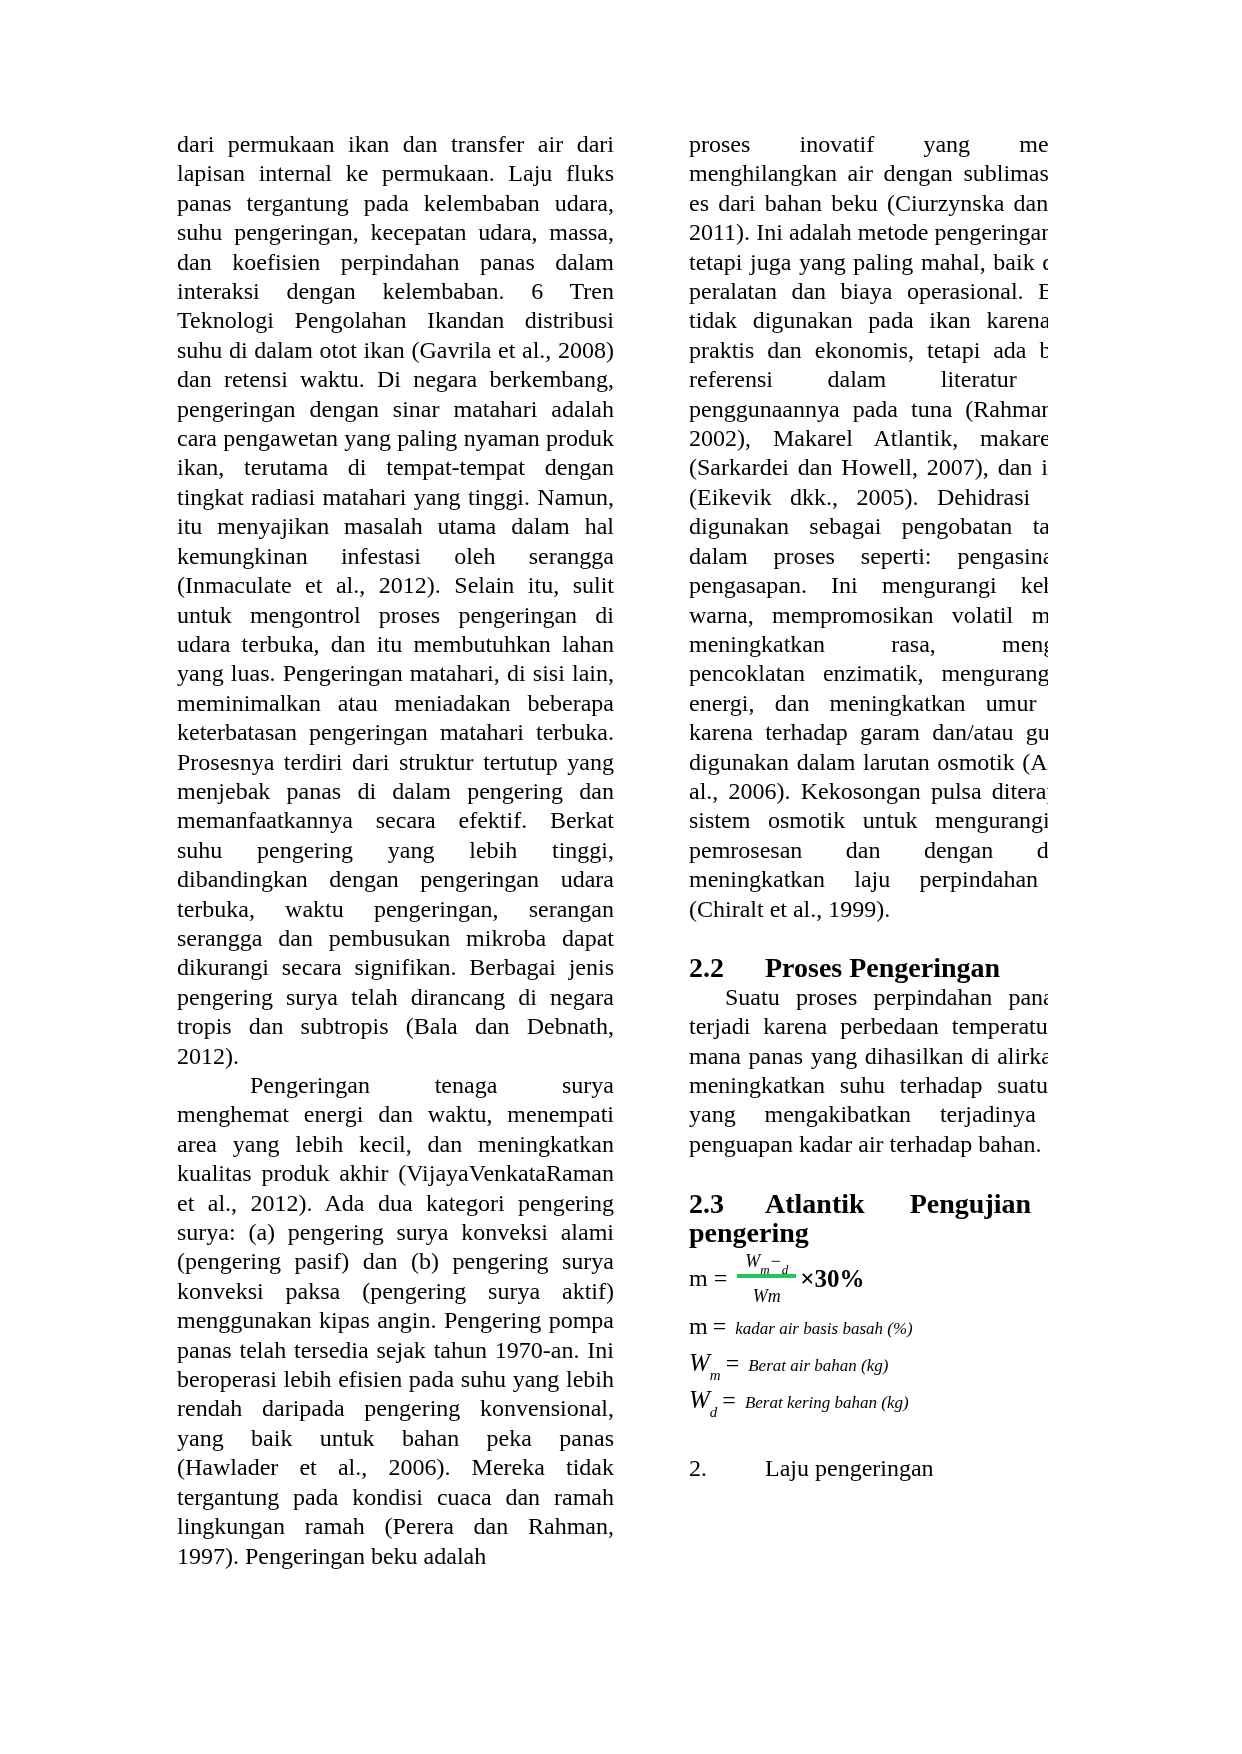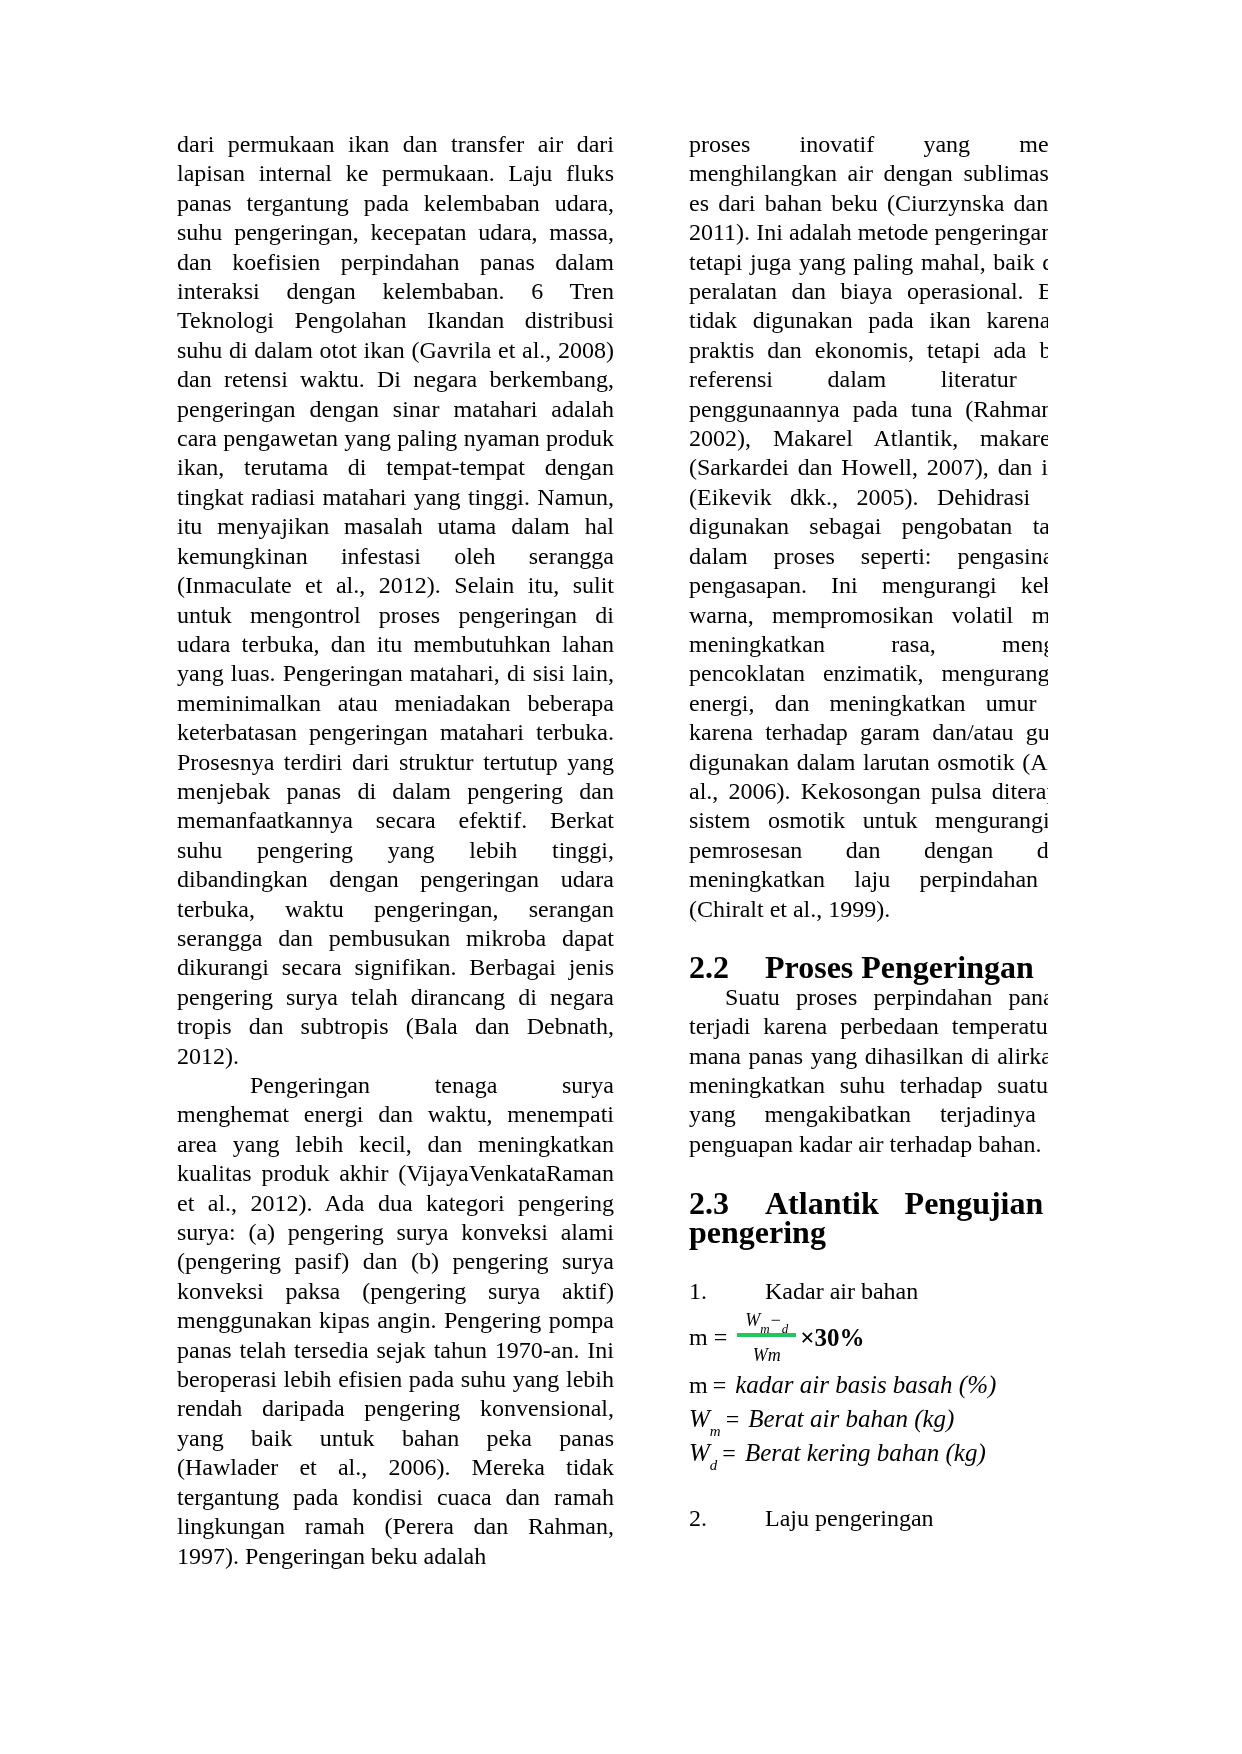--- a/index.html
+++ b/index.html
@@ -27,21 +27,21 @@
     hyphens: none;
     -webkit-hyphens: none;
   }
   .col-left  { left: 177px; }
   .col-right { left: 689px; }
   p { margin: 0; }
   .indent-lg { text-indent: 73px; }
   .indent-sm { text-indent: 36px; }
   .heading {
     font-weight: bold;
-    font-size: 32px;
+    font-size: 28px;
     line-height: 29.4px;
     margin: 29.4px 0 0 0;
     text-align: justify;
   }
   .h-num, .li-num {
     display: inline-block;
     width: 76px;
     text-indent: 0;
   }
   .list-item {
@@ -97,21 +97,21 @@
   }
   .def-line .sym { font-style: italic; font-size: 25px; }
   .def-line.def-m .sym { font-style: normal; font-size: 24px; }
   .def-line sub.dsub {
     font-style: italic;
     font-size: 15px;
     vertical-align: -9px;
     line-height: 0;
   }
   .def-line .eq { margin-left: 5px; }
-  .def-line .desc { margin-left: 9px; font-style: italic; font-size: 25px; }
+  .def-line .desc { margin-left: 9px; font-style: italic; font-size: 17px; }
   .page-number {
     position: absolute;
     left: 1097px;
     top: 1650px;
     font-size: 24px;
     line-height: 29.4px;
   }
 </style>
 </head>
 <body>
@@ -129,23 +129,20 @@
     <h2 class="heading">
       <span class="h-num">2.2</span><span class="h-title">Proses Pengeringan</span>
     </h2>
 
     <p class="body-text indent-sm">Suatu proses perpindahan panas yang terjadi karena perbedaan temperature yang mana panas yang dihasilkan di alirkan untuk meningkatkan suhu terhadap suatu bahan, yang mengakibatkan terjadinya proses penguapan kadar air terhadap bahan.</p>
 
     <h2 class="heading">
       <span class="h-num">2.3</span><span class="h-title">Atlantik Pengujian Alat pengering</span>
     </h2>
 
-    <div class="list-item">
-      <span class="li-num">1.</span><span>Kadar air bahan</span>
-    </div>
 
     <div class="formula">
       <span class="lhs">m =</span>
       <span class="frac">
         <span class="num"><span>W</span><sub class="fsub">m</sub><span>−</span><sub class="fsub">d</sub></span>
         <span class="den">Wm</span>
       </span>
       <span class="times">×30%</span>
     </div>
 

